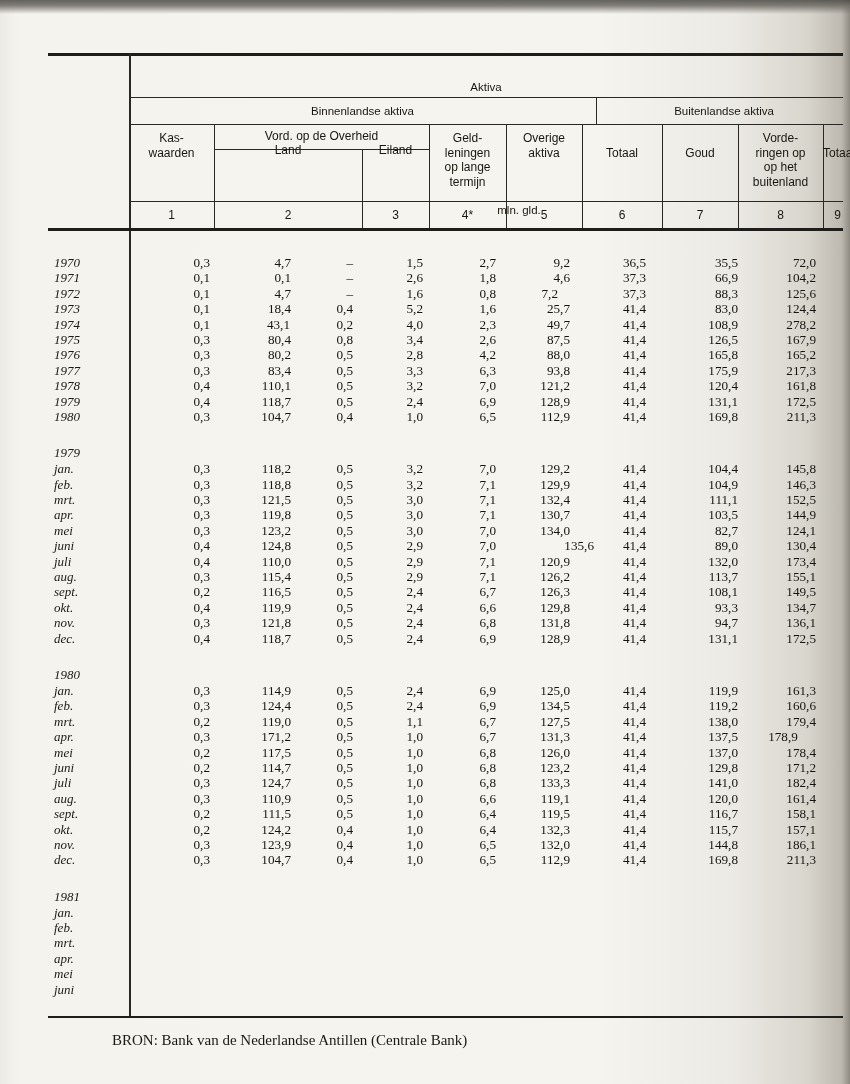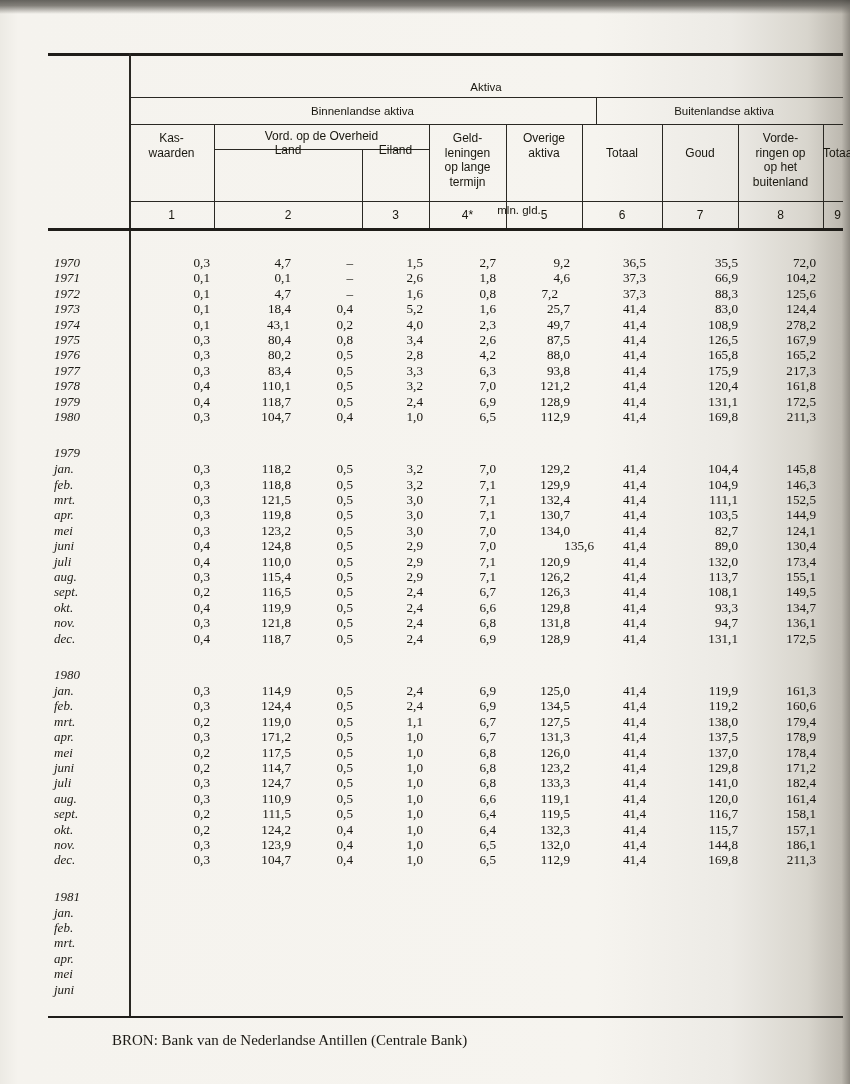--- a/index.html
+++ b/index.html
@@ -681,21 +681,21 @@
         <div class="drow">
           <div class="stub">apr.</div>
           <div class="cell" style="left: 102px; width: 60px;">0,3</div>
           <div class="cell" style="left: 171px; width: 72px;">171,2</div>
           <div class="cell" style="left: 245px; width: 60px;">0,5</div>
           <div class="cell" style="left: 317px; width: 58px;">1,0</div>
           <div class="cell" style="left: 390px; width: 58px;">6,7</div>
           <div class="cell" style="left: 452px; width: 70px;">131,3</div>
           <div class="cell" style="left: 536px; width: 62px;">41,4</div>
           <div class="cell" style="left: 620px; width: 70px;">137,5</div>
-          <div class="cell" style="left: 702px; width: 66px;">178,9</div>
+          <div class="cell" style="left: 702px; width: 66px; text-align: center;">178,9</div>
           <div class="cell" style="left: 778px; width: 60px;">310,2</div>
         </div>
         <div class="drow">
           <div class="stub">mei</div>
           <div class="cell" style="left: 102px; width: 60px;">0,2</div>
           <div class="cell" style="left: 171px; width: 72px;">117,5</div>
           <div class="cell" style="left: 245px; width: 60px;">0,5</div>
           <div class="cell" style="left: 317px; width: 58px;">1,0</div>
           <div class="cell" style="left: 390px; width: 58px;">6,8</div>
           <div class="cell" style="left: 452px; width: 70px;">126,0</div>

